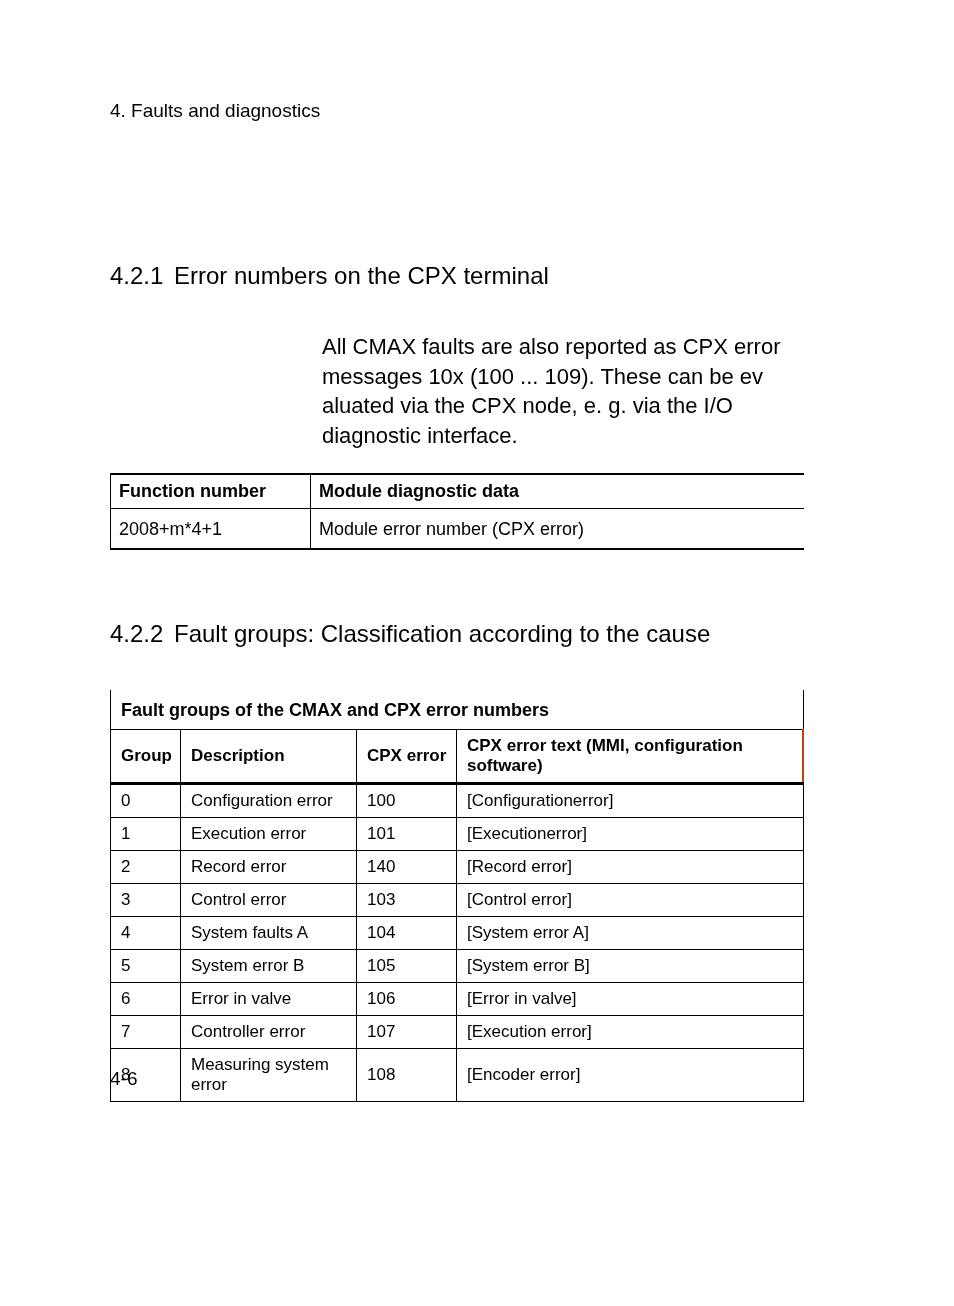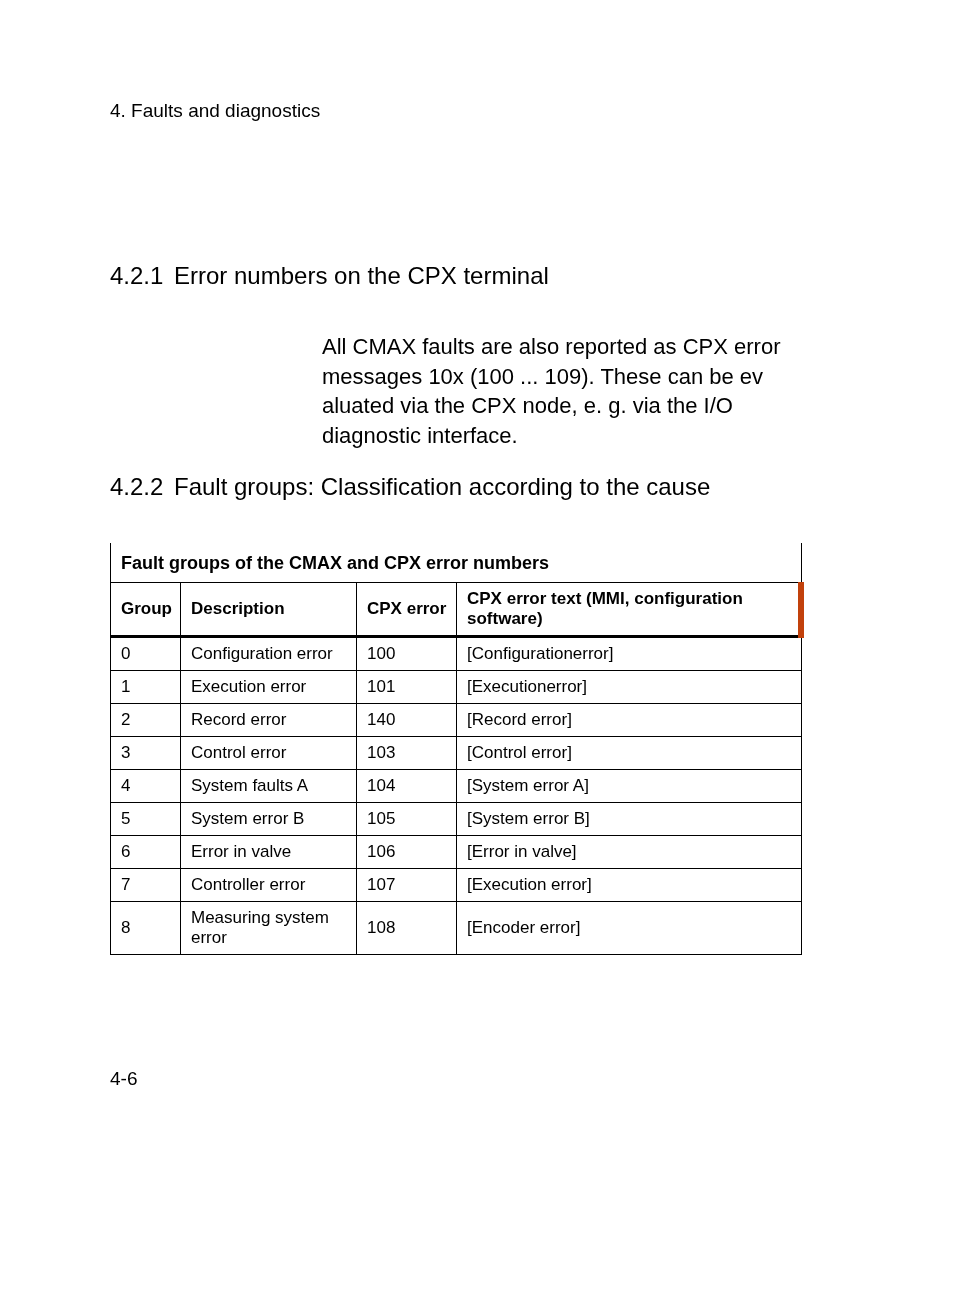--- a/index.html
+++ b/index.html
@@ -74,21 +74,21 @@
     font-size: 18px;
   }
   table.t2 th {
     text-align: left;
     font-weight: 700;
     padding: 6px 8px 6px 10px;
     border-top: 1px solid #000;
     border-left: 1px solid #000;
     border-bottom: 3px solid #000;
   }
-  table.t2 th:last-child { border-right: 6px solid #c2410c; }
+  table.t2 th:last-child { border-right: 2px solid #c2410c; }
   table.t2 td {
     padding: 6px 8px 6px 10px;
     border-left: 1px solid #000;
     border-bottom: 1px solid #000;
   }
   table.t2 td:last-child { border-right: 1px solid #000; }
   table.t2 .col-group { width: 66px; }
   table.t2 .col-desc  { width: 176px; }
   table.t2 .col-cpx   { width: 100px; }
 
@@ -111,20 +111,36 @@
 
   <div class="chapter-header">4.   Faults and diagnostics</div>
 
   <div class="section-heading">
     <span class="section-num">4.2.1</span>
     <span>Error numbers on the CPX terminal</span>
   </div>
 
   <div class="body-para">All CMAX faults are also reported as CPX error messages 10x (100 ... 109). These can be ev aluated via the CPX node, e. g. via the I/O diagnostic interface.</div>
 
+  <table class="t1">
+    <colgroup>
+        <col class="col1">
+        <col>
+      </colgroup>
+    <tbody>
+        <tr>
+      <th>Function number</th>
+      <th>Module diagnostic data</th>
+    </tr>
+    <tr>
+      <td>2008+m*4+1</td>
+      <td>Module error number (CPX error)</td>
+    </tr>
+  </tbody>
+    </table>
 
   <div class="section-heading">
     <span class="section-num">4.2.2</span>
     <span>Fault groups: Classification according to the cause</span>
   </div>
 
 
   <table class="t2">
     <colgroup>
       <col class="col-group">

